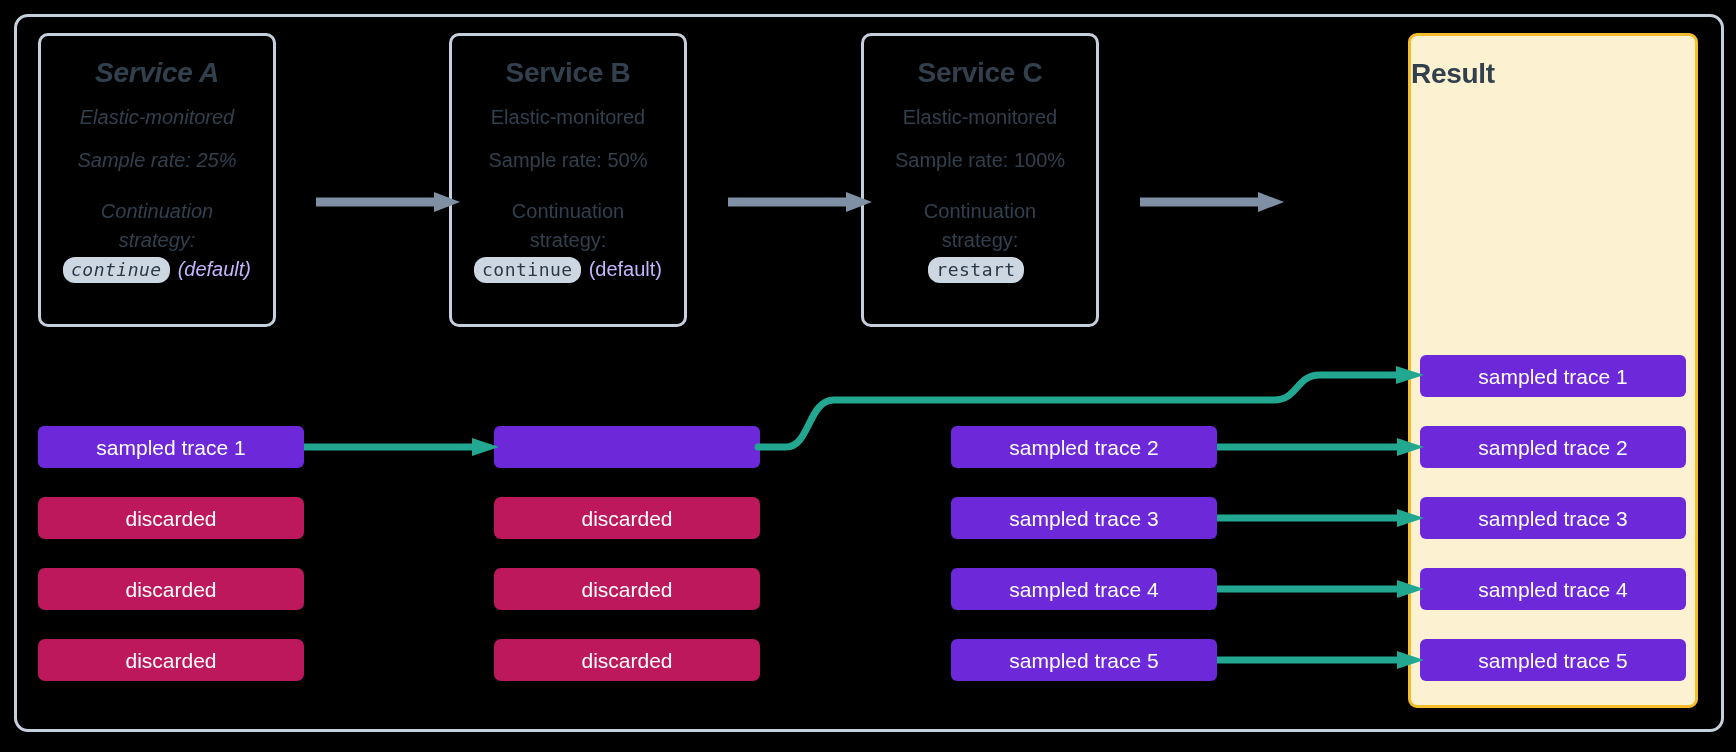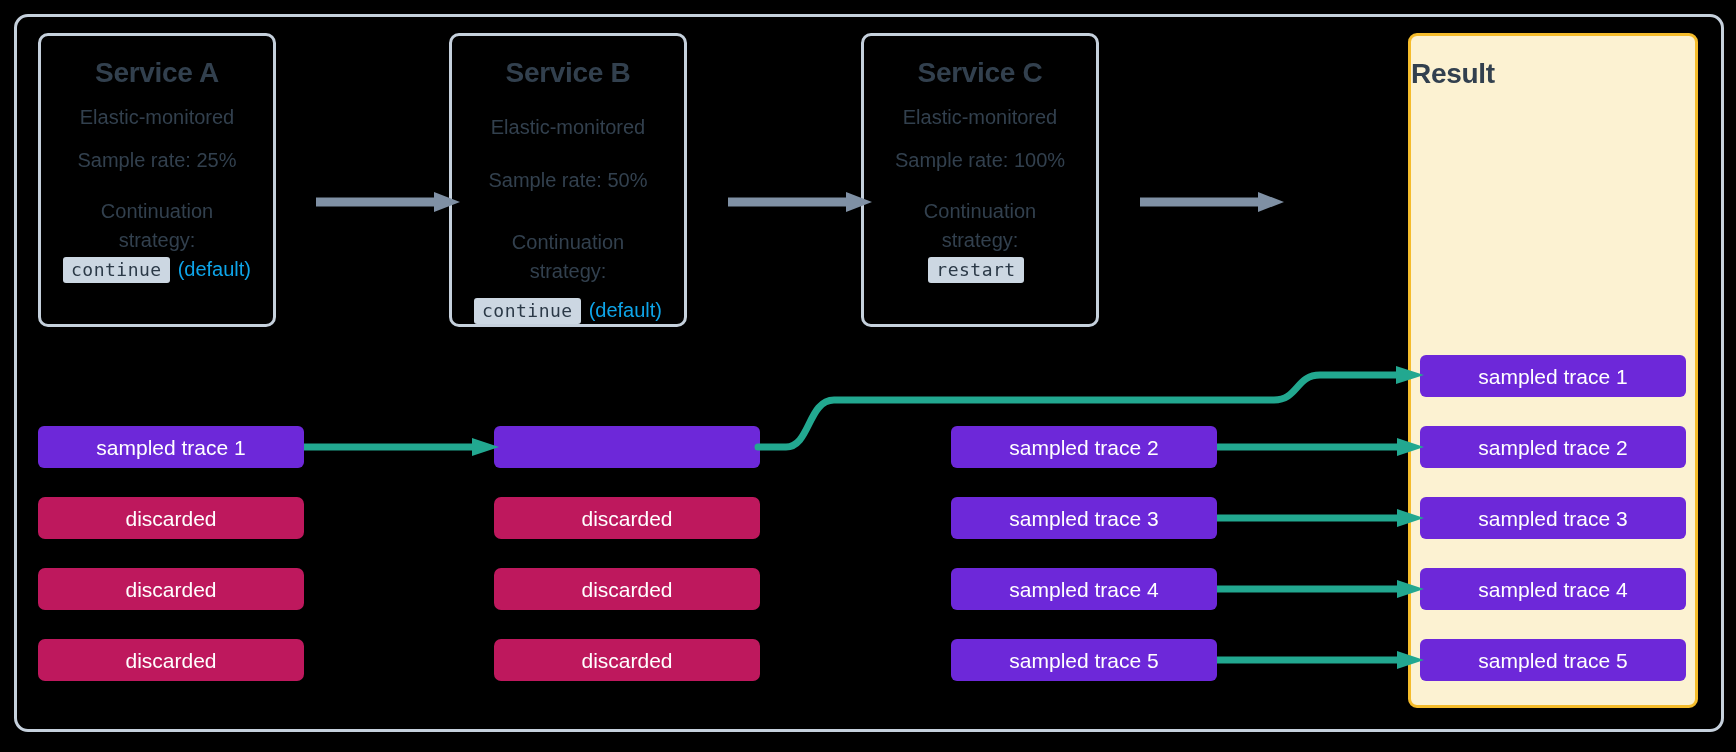--- a/index.html
+++ b/index.html
@@ -70,26 +70,26 @@
     margin-top: 2px;
   }
   .code-badge {
     display: inline-block;
     background: #ccd7e2;
     color: #2b3947;
     font-family: "DejaVu Sans Mono", monospace;
     font-size: 18px;
     letter-spacing: 0.5px;
     padding: 2px 8px 3px 8px;
-    border-radius: 3px;
+    border-radius: 12px;
     white-space: nowrap;
   }
   .strat-default {
     font-size: 20px;
-    color: #0ea5e9;
+    color: #c4b5fd;
     white-space: nowrap;
   }
 
   
   #result-panel {
     position: absolute;
     left: 1408px; top: 33px;
     width: 290px; height: 675px;
     background: #fcf2d2;
     border: 3px solid #f5bc2b;
@@ -132,35 +132,35 @@
 
   svg { display: block; overflow: visible; }
 </style>
 </head>
 <body>
 
 <div id="stage">
 
   <div id="outer-frame"></div>
 
-  <div class="service-box" style="left:38px;">
+  <div class="service-box" style="left:38px;font-style:italic;">
     <div class="service-title">Service A</div>
     <div class="service-sub">Elastic-monitored</div>
     <div class="service-rate">Sample rate: 25%</div>
     <div class="service-strat-label">
       <div>Continuation</div>
       <div>strategy:</div>
     </div>
     <div class="strat-line">
       <span class="code-badge">continue</span>
       <span class="strat-default">(default)</span>
     </div>
   </div>
 
-  <div class="service-box" style="left:449px;justify-content:space-between;">
+  <div class="service-box" style="left:449px;">
     <div class="service-title">Service B</div>
     <div class="service-sub">Elastic-monitored</div>
     <div class="service-rate">Sample rate: 50%</div>
     <div class="service-strat-label">
       <div>Continuation</div>
       <div>strategy:</div>
     </div>
     <div class="strat-line">
       <span class="code-badge">continue</span>
       <span class="strat-default">(default)</span>

